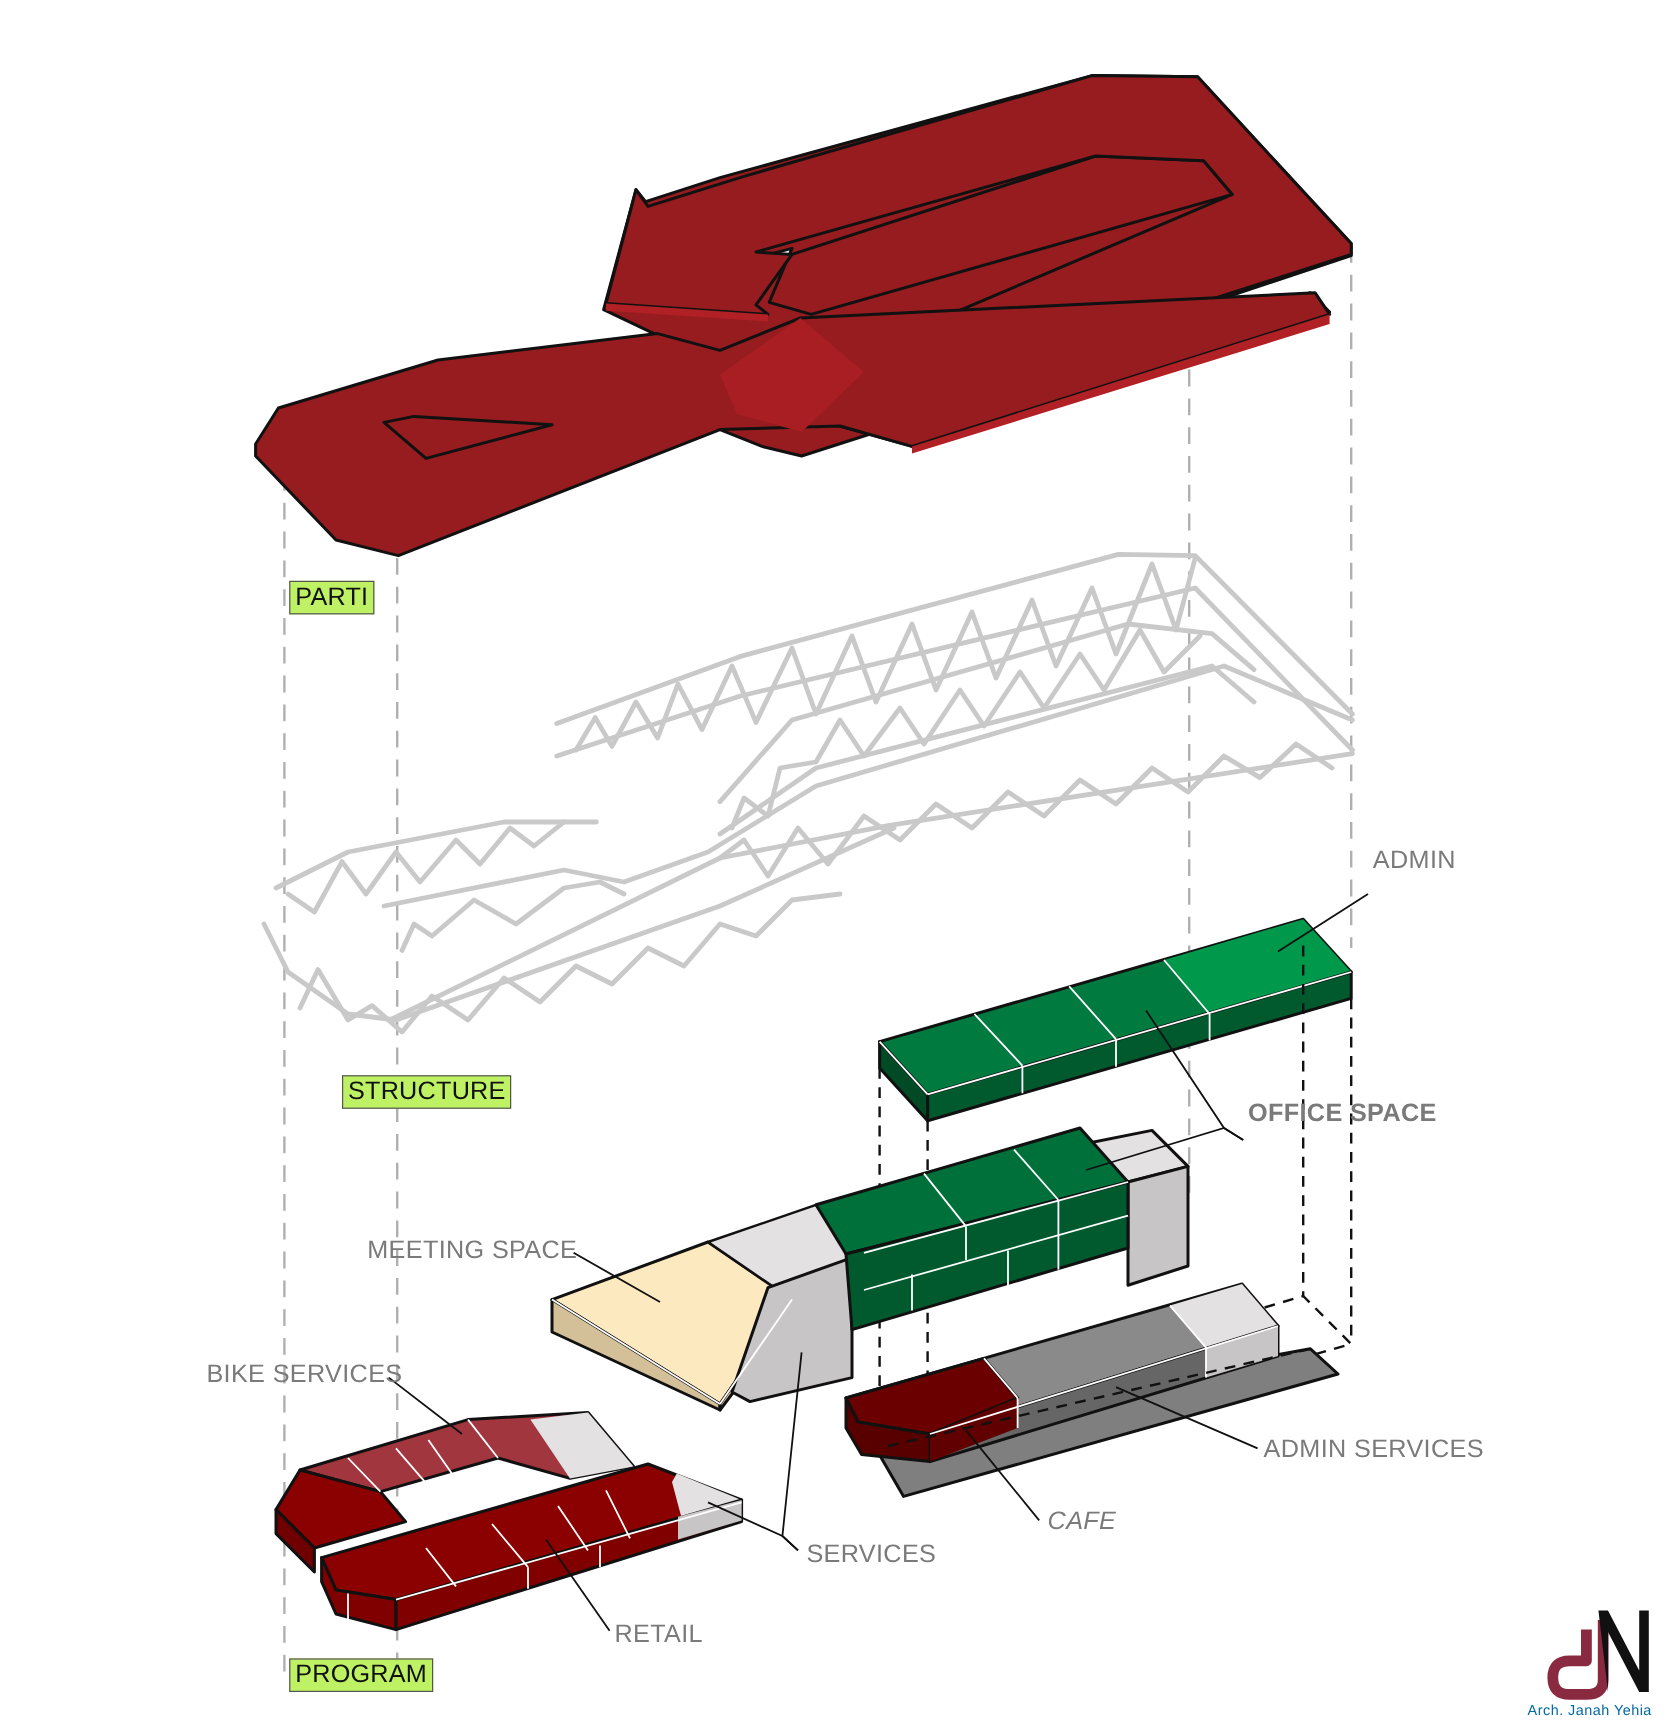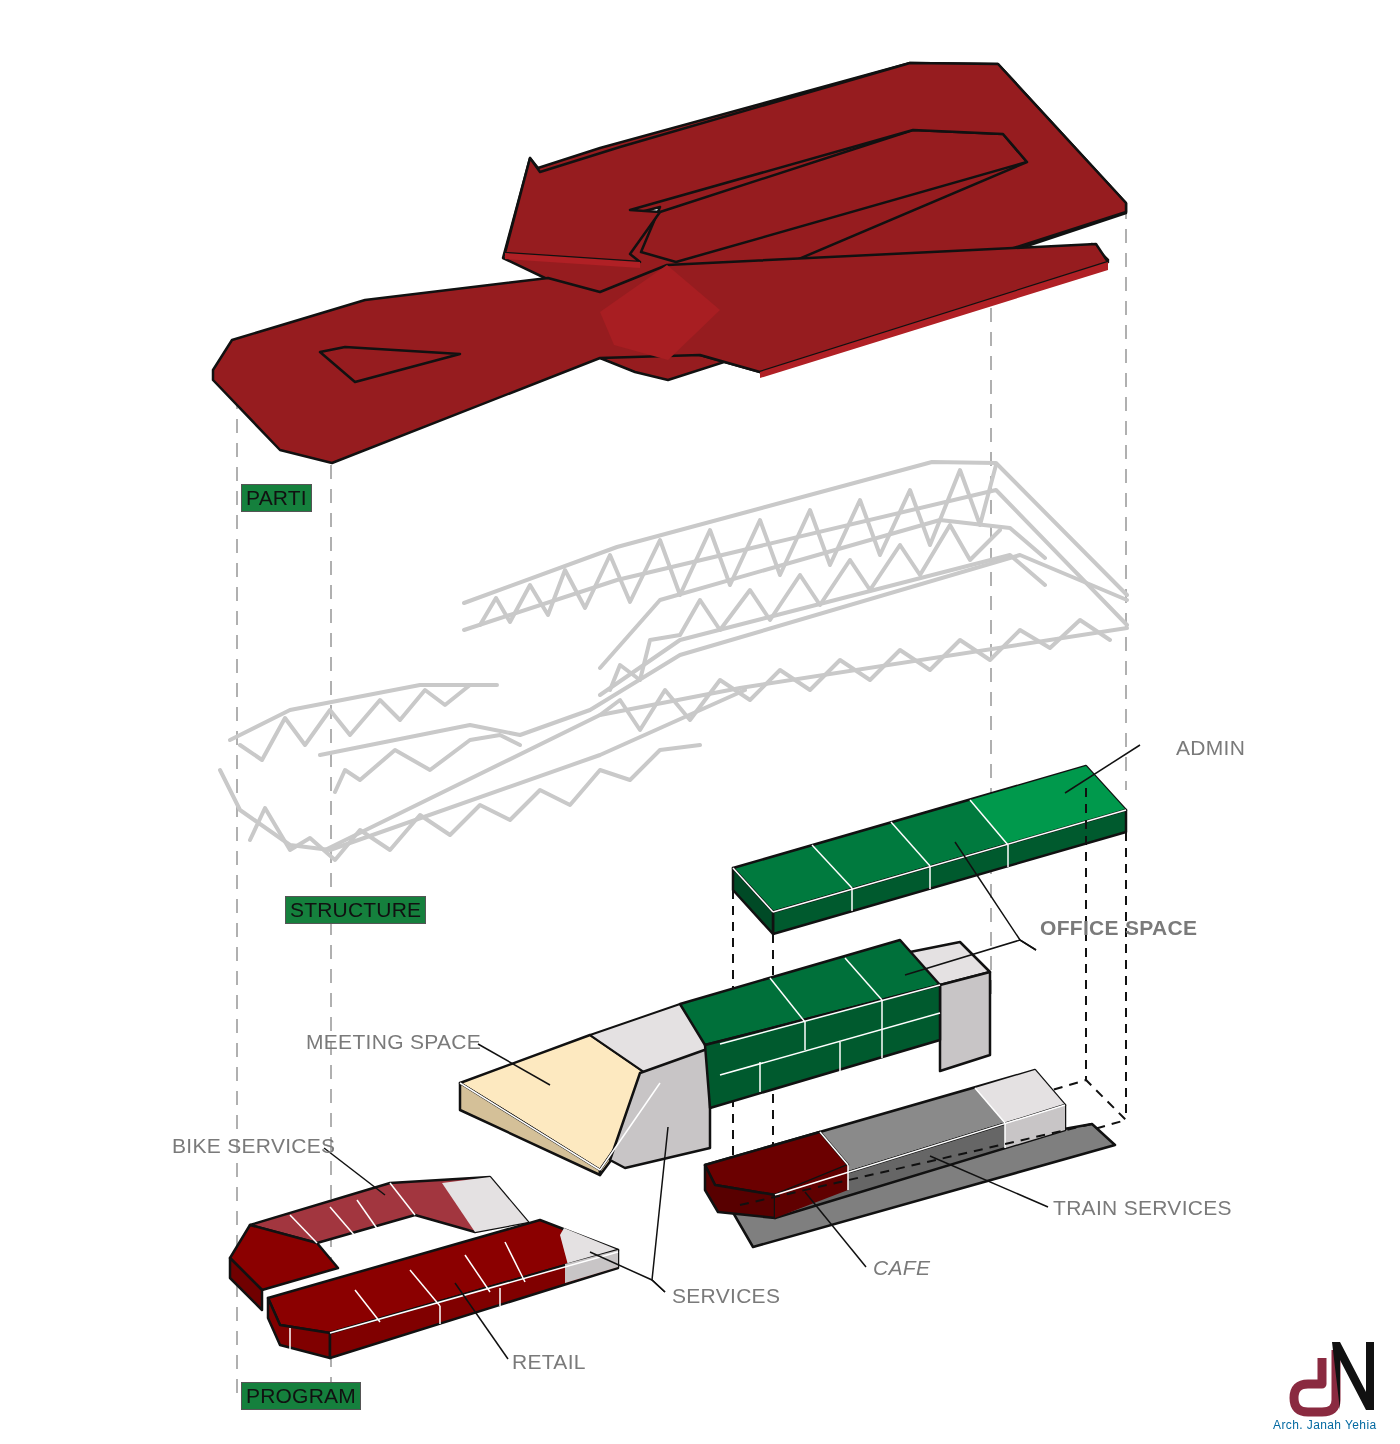--- a/index.html
+++ b/index.html
@@ -1,18 +1,18 @@
 <!DOCTYPE html>
 <html><head>
 <meta charset="utf-8">
 <style>
   html, body { margin: 0; padding: 0; background: #ffffff; }
   body { width: 1400px; height: 1444px; position: relative; overflow: hidden; font-family: "Liberation Sans", "DejaVu Sans", sans-serif; }
   #canvas { position: absolute; left: 0; top: 0; width: 1400px; height: 1444px; }
-  .layer-tag { position: absolute; border: 1.5px solid #555; background: #15803d; color: #111; font-size: 21px; padding: 1px 4px; line-height: 24px; letter-spacing: 0.2px; }
+  .layer-tag { position: absolute; border: 1.5px solid #555; background: #bef264; color: #111; font-size: 21px; padding: 1px 4px; line-height: 24px; letter-spacing: 0.2px; }
   .callout { position: absolute; color: #7a7a7a; font-size: 21px; line-height: 24px; white-space: nowrap; letter-spacing: 0.3px; }
   .sig { position: absolute; left: 1264px; top: 1340px; width: 136px; height: 104px; }
   .sig-text { position: absolute; left: 1273px; top: 1418px; font-size: 12px; color: #0369a1; letter-spacing: 0.4px; white-space: nowrap; }
 </style>
 </head>
 <body>
 
 <div id="canvas">
 <svg width="1400" height="1444" viewBox="0 0 1400 1444" xmlns="http://www.w3.org/2000/svg">
 
@@ -177,25 +177,25 @@
     <polyline points="665,1292 652,1280 668,1127"></polyline>
     <line x1="508" y1="1359" x2="455" y2="1283"></line>
   </g>
 </svg>
 </div>
 
 <div class="layer-tag" style="left:241px; top:484px;">PARTI</div>
 <div class="layer-tag" style="left:241px; top:896px;margin-left:44px;">STRUCTURE</div>
 <div class="layer-tag" style="left:241px; top:1382px;">PROGRAM</div>
 
-<div class="callout" style="left:1144px; top:736px;margin-left:32px;">ADMIN</div>
+<div class="callout" style="left:1144px; top:705px;">ADMIN</div>
 <div class="callout" style="left:1040px; top:916px;font-weight:bold;">OFFICE SPACE</div>
 <div class="callout" style="left:306px; top:1030px;">MEETING SPACE</div>
 <div class="callout" style="left:172px; top:1134px;">BIKE SERVICES</div>
-<div class="callout" style="left:1053px; top:1196px;">TRAIN SERVICES</div>
+<div class="callout" style="left:1053px; top:1196px;">ADMIN SERVICES</div>
 <div class="callout" style="left:873px; top:1256px;font-style:italic;">CAFE</div>
 <div class="callout" style="left:672px; top:1284px;">SERVICES</div>
 <div class="callout" style="left:512px; top:1350px;">RETAIL</div>
 
 <div class="sig">
   <svg width="136" height="80" viewBox="0 0 136 80" xmlns="http://www.w3.org/2000/svg">
     <g>
       <path d="M72,10 L72,60 Q72,72 58,72 L44,72 Q30,72 30,58 Q30,44 44,44 L58,44 L58,18" fill="none" stroke="#8a2a40" stroke-width="9" stroke-linejoin="round"></path>
     </g>
     <g>

